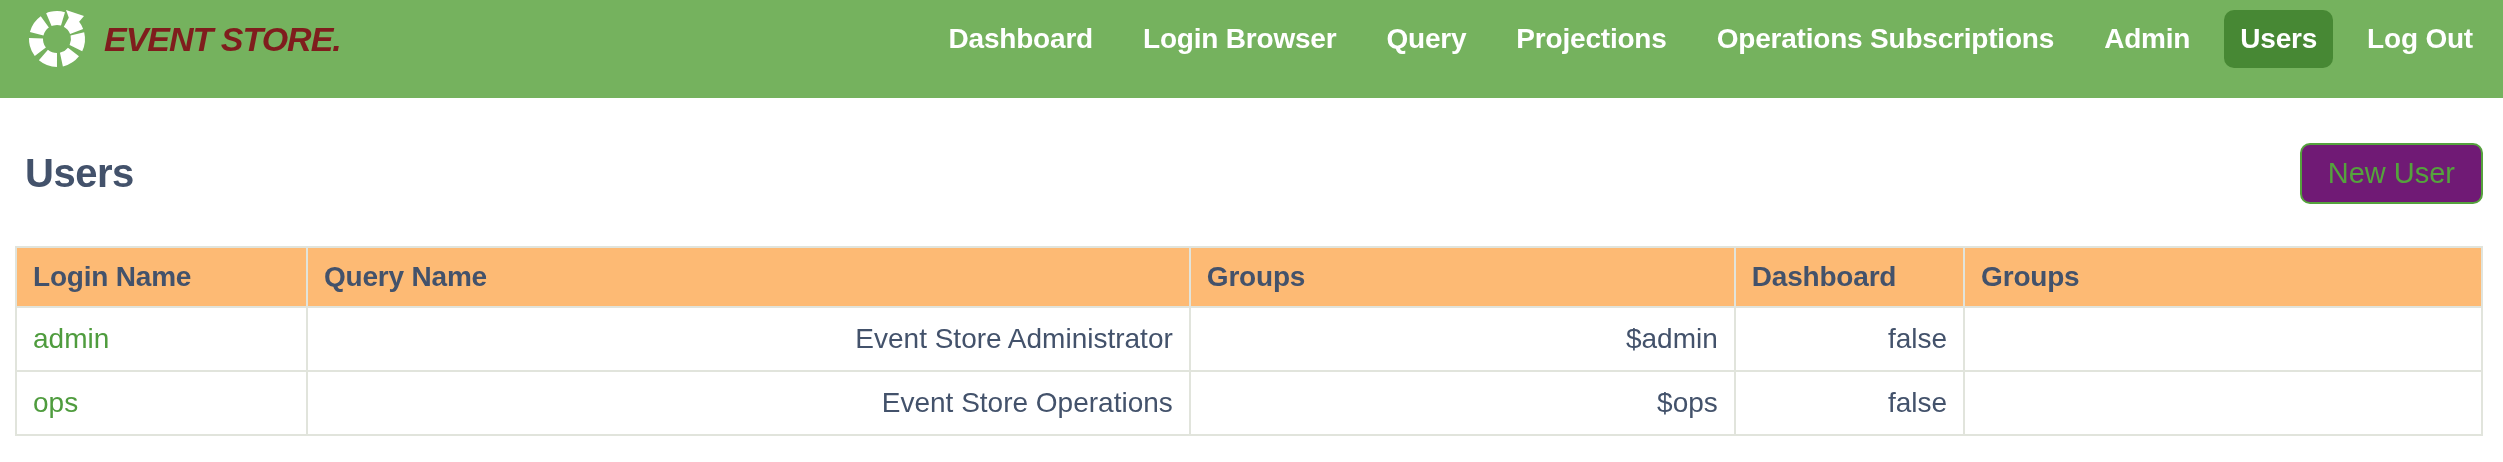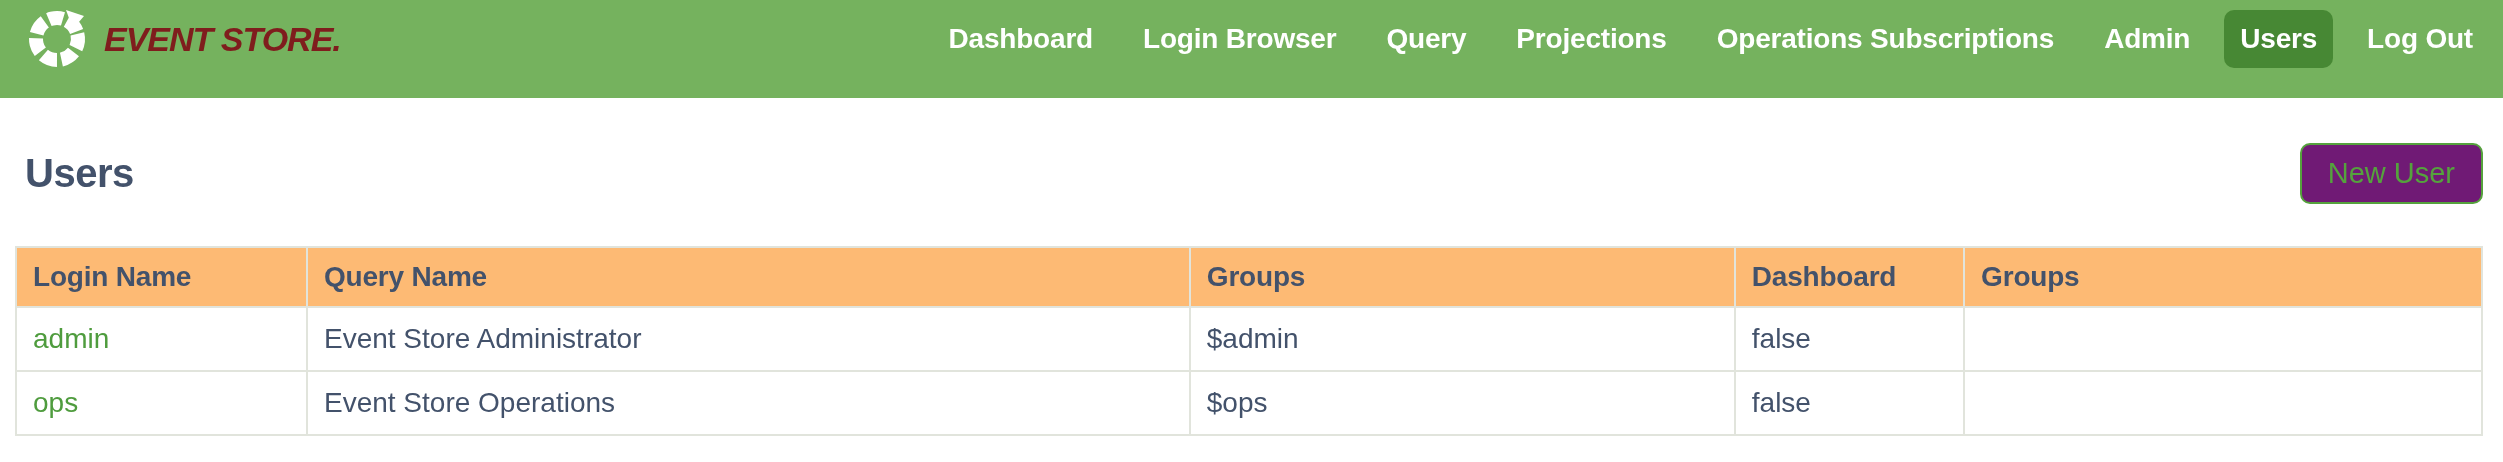--- a/index.html
+++ b/index.html
@@ -101,21 +101,21 @@
     height: 60px;
     font-weight: bold;
     text-align: left;
     letter-spacing: -0.2px;
   }
   .users-table td {
     background: #ffffff;
     height: 64px;
     font-weight: normal;
   }
-  .align-right { }
+  .align-right { text-align: right; }
   .user-link {
     color: #4f9c3e;
     text-decoration: none;
     cursor: pointer;
   }
   .col-login   { width: 11.8%; }
   .col-full    { width: 35.8%; }
   .col-groups  { width: 22.1%; }
   .col-disabled{ width: 9.3%;  }
   .col-updated { width: 21.0%; }

